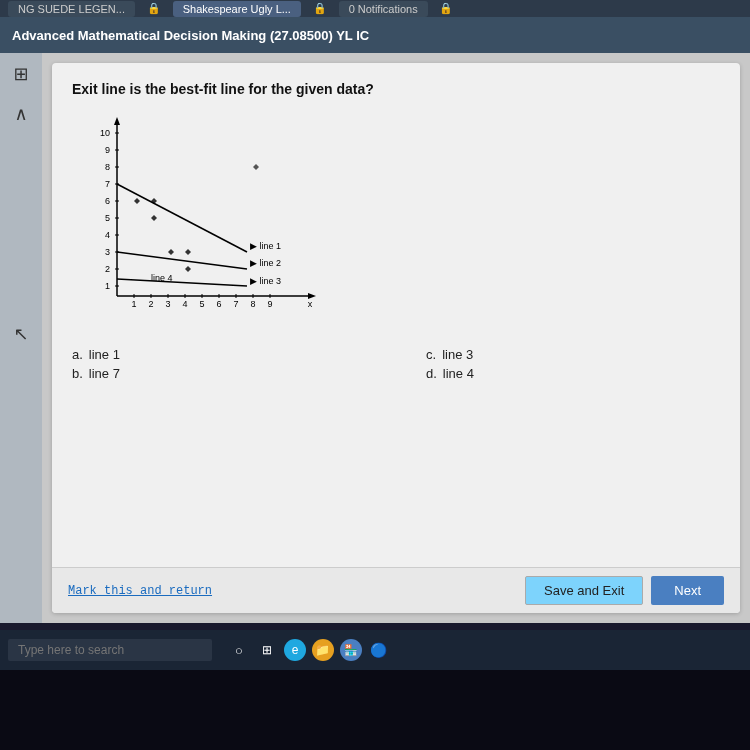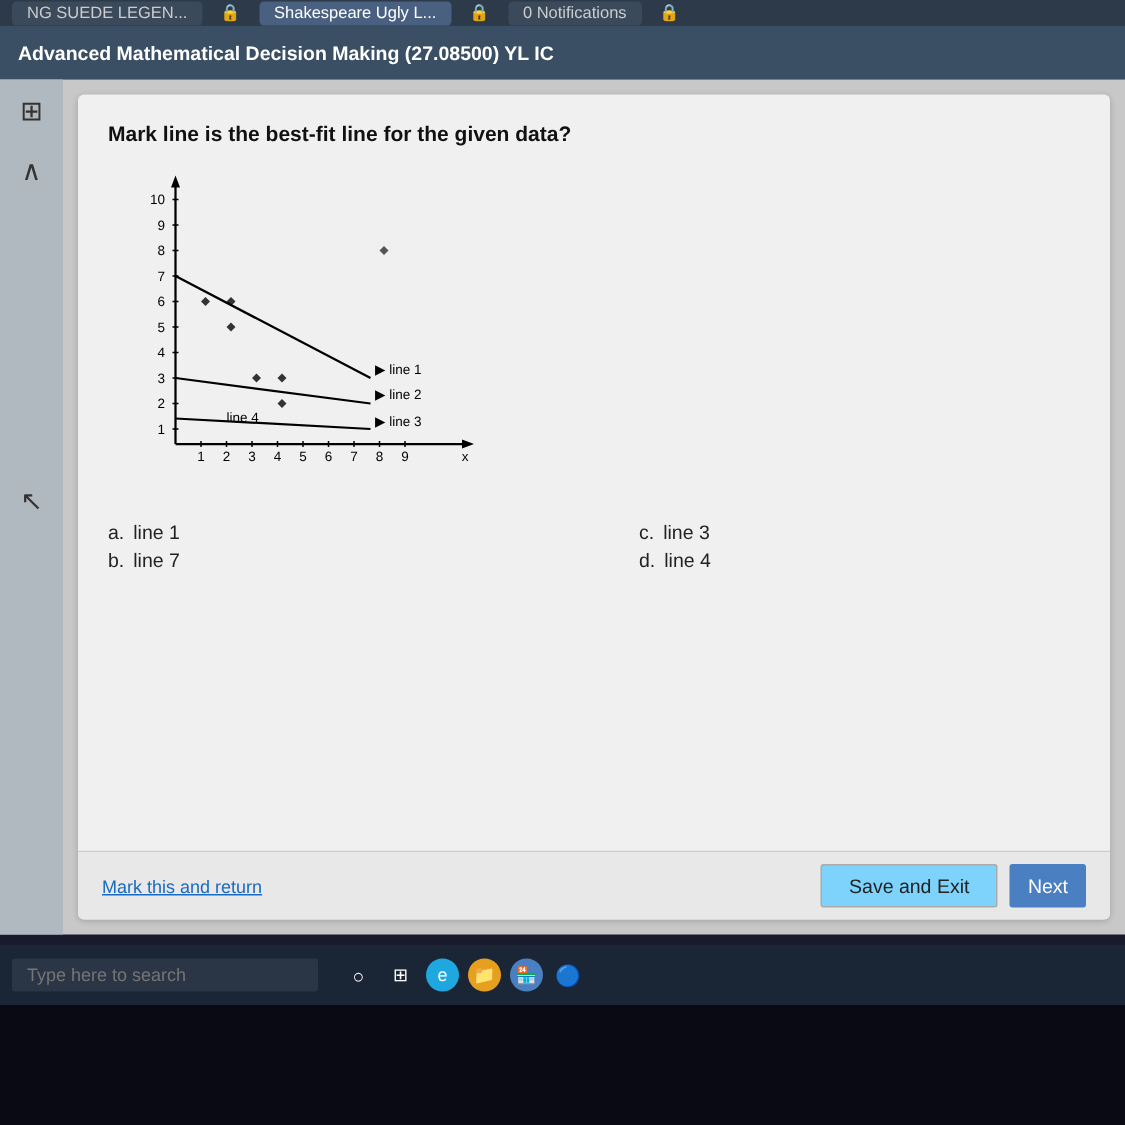--- a/index.html
+++ b/index.html
@@ -120,40 +120,41 @@
       display: flex;
       align-items: center;
       justify-content: space-between;
       padding: 0 16px;
     }
     .mark-link {
       color: #1a6bbf;
       font-size: 12px;
       text-decoration: underline;
       cursor: pointer;
+      font-family: Liberation Mono, monospace;
     }
     .action-buttons {
       display: flex;
       gap: 8px;
     }
     .btn-save {
       background: #7dd3fc;
       border: 1px solid #aaa;
       color: #222;
       font-size: 13px;
       padding: 6px 18px;
       cursor: pointer;
       border-radius: 2px;
     }
     .btn-next {
       background: #4a7fc1;
       border: none;
       color: #fff;
       font-size: 13px;
-      padding: 6px 12px;
+      padding: 6px 23px;
       cursor: pointer;
       border-radius: 2px;
     }
 
     
     .bottom-taskbar {
       background: #1a2535;
       height: 40px;
       display: flex;
       align-items: center;
@@ -216,21 +217,21 @@
 
 <div class="main-area">
 
   <div class="left-sidebar">
     <div class="sidebar-icon">⊞</div>
     <div class="sidebar-icon">∧</div>
     <div class="sidebar-icon" style="margin-top:180px;">↖</div>
   </div>
 
   <div class="content-panel">
-    <div class="question-text">Mark line is the best-fit line for the given data?</div>
+    <div class="question-text">Exit line is the best-fit line for the given data?</div>
 
     <div class="graph-container">
       <svg viewBox="0 0 260 220" xmlns="http://www.w3.org/2000/svg">
 
         <line x1="45" y1="10" x2="45" y2="185" stroke="#000" stroke-width="1.5"></line>
         <line x1="45" y1="185" x2="240" y2="185" stroke="#000" stroke-width="1.5"></line>
 
         <polygon points="45,6 42,14 48,14" fill="#000"></polygon>
 
         <polygon points="244,185 236,182 236,188" fill="#000"></polygon>

